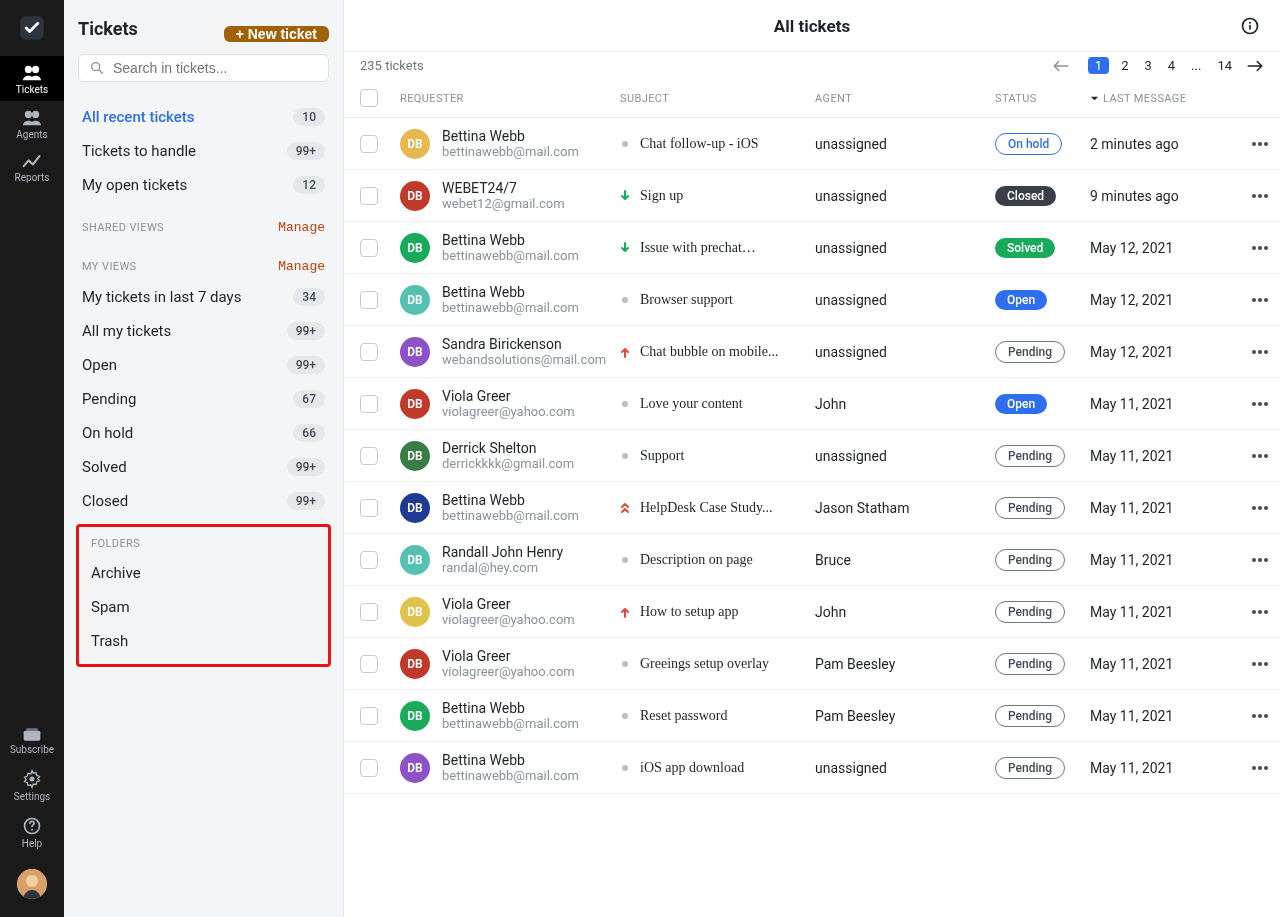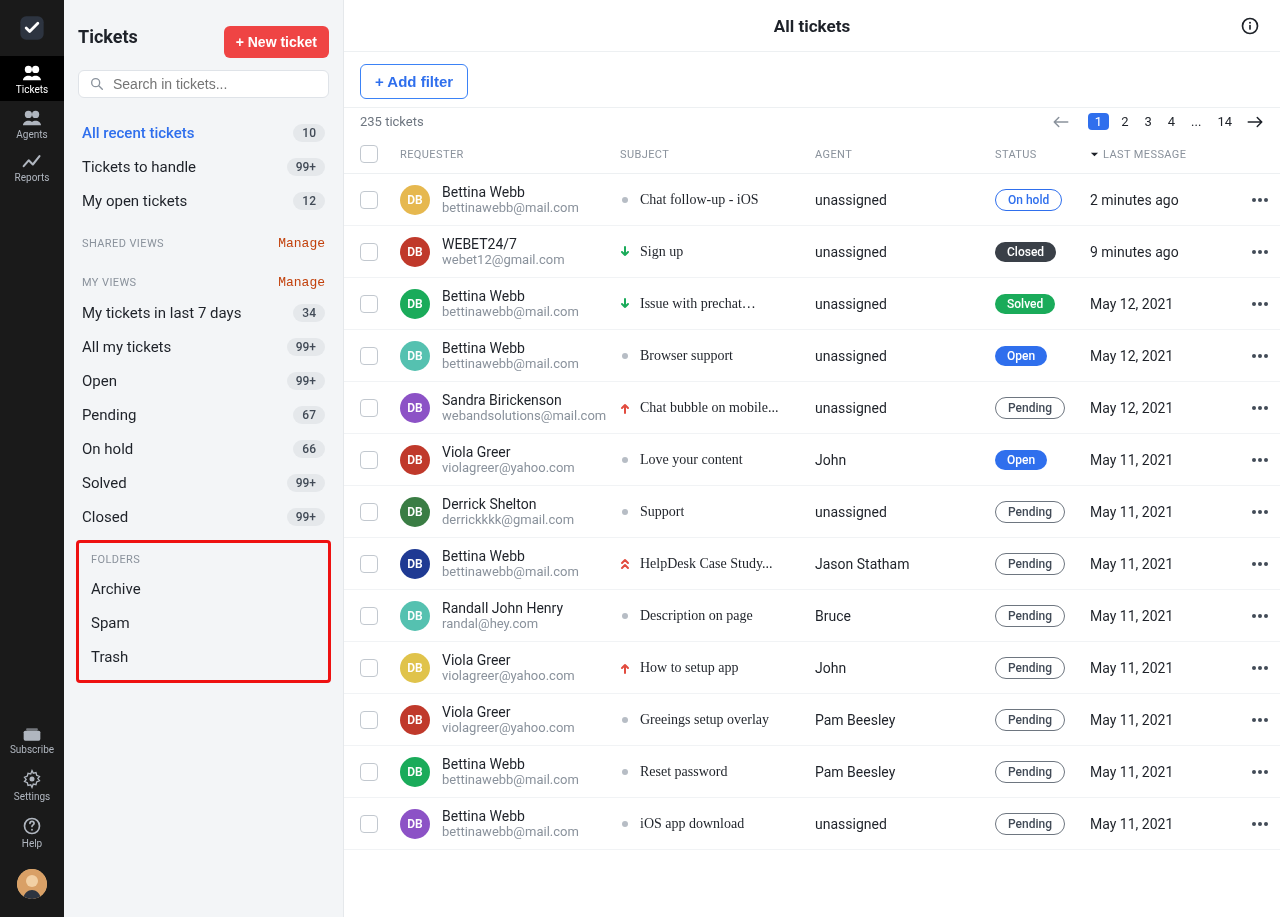--- a/index.html
+++ b/index.html
@@ -12,21 +12,21 @@
 .rail-item { width: 64px; display: flex; flex-direction: column; align-items: center; justify-content: center; padding: 8px 0 6px; cursor: pointer; }
 .rail-item.active { background: #000; color: #fff; }
 .rail-item .ri-label { font-size: 10px; margin-top: 2px; }
 .rail-spacer { flex: 1; }
 .rail .avatar { width: 30px; height: 30px; border-radius: 50%; background: #e6b980; margin: 14px 0 18px; display: flex; align-items: center; justify-content: center; font-size: 14px; color: #5a3; overflow: hidden; }
 
 
 .sidebar { width: 280px; background: #f3f5f7; border-right: 1px solid #e5e8eb; display: flex; flex-direction: column; }
 .sb-header { display: flex; align-items: center; justify-content: space-between; padding: 14px 14px 12px 14px; }
 .sb-title { font-size: 18px; font-weight: 700; color: #1e2229; }
-.btn-new { background: #ef4444; color: #fff; border: none; border-radius: 6px; padding: 8px 12px; font-size: 14px; font-weight: 600; cursor: pointer; margin-top: 12px; }
+.btn-new { background: #a16207; color: #fff; border: none; border-radius: 6px; padding: 0 12px; font-size: 14px; font-weight: 600; cursor: pointer; margin-top: 12px; }
 .search-wrap { padding: 0 14px 10px; }
 .search { display: flex; align-items: center; border: 1px solid #dfe3e8; border-radius: 6px; background: #fff; padding: 0 10px; height: 28px; }
 .search input { border: none; outline: none; flex: 1; font-size: 14px; color: #424b57; padding-left: 8px; }
 .sb-scroll { overflow-y: auto; padding: 8px 10px 20px 10px; }
 .sb-item { display: flex; align-items: center; justify-content: space-between; padding: 8px 8px; border-radius: 6px; cursor: pointer; font-size: 15px; color: #1e2229; }
 .sb-item.active { color: #2f6fed; font-weight: 500; }
 .sb-item .pill { background: #e5e8eb; color: #424b57; font-size: 12px; border-radius: 999px; padding: 2px 9px; font-weight: 500; }
 .sb-section-head { display: flex; align-items: center; justify-content: space-between; padding: 18px 8px 6px; font-size: 11px; letter-spacing: 0.4px; color: #8a929c; }
 .sb-section-head .manage { color: #c2410c; font-size: 13px; cursor: pointer; letter-spacing: 0; font-family: Liberation Mono, monospace; }
 .sb-section-head .info-ic { color: #8a929c; }
@@ -252,23 +252,20 @@
       <div class="mh-right">
         <span>
           <svg width="20" height="20" viewBox="0 0 24 24" fill="none">
               <circle cx="12" cy="12" r="9" stroke="#1e2229" stroke-width="2"></circle>
               <rect x="11" y="10.5" width="2" height="6" rx="1" fill="#1e2229"></rect>
               <circle cx="12" cy="8" r="1.2" fill="#1e2229"></circle>
             </svg>
         </span>
       </div>
     </div>
-    <div class="filterbar">
-      <button class="btn-addfilter">+ Add filter</button>
-    </div>
     <div class="metabar">
       <span>235 tickets</span>
       <div class="pager">
         <span class="arrow">
           <svg width="18" height="12" viewBox="0 0 24 16">
               <path d="M9 2L3 8l6 6M3 8h18" stroke="#8a929c" stroke-width="2" fill="none" stroke-linecap="round" stroke-linejoin="round"></path>
             </svg>
         </span>
         <span id="pager-nums"><span class="pg active" style="margin-left: 8px;">1</span><span class="pg" style="margin-left: 8px;">2</span><span class="pg" style="margin-left: 8px;">3</span><span class="pg" style="margin-left: 8px;">4</span><span class="pg" style="margin-left: 8px;">...</span><span class="pg" style="margin-left: 8px;">14</span></span>
         <span class="arrow">

